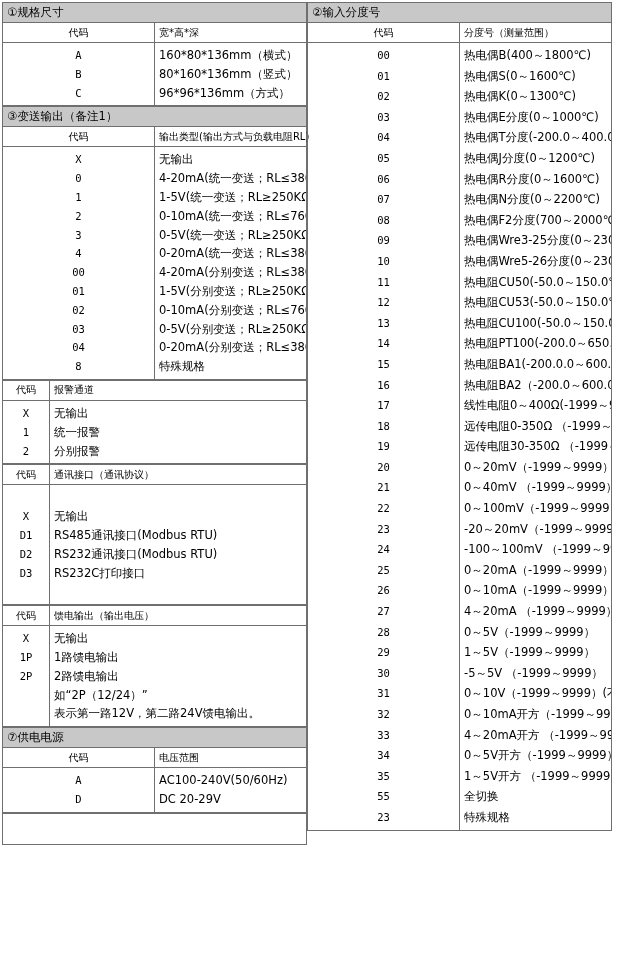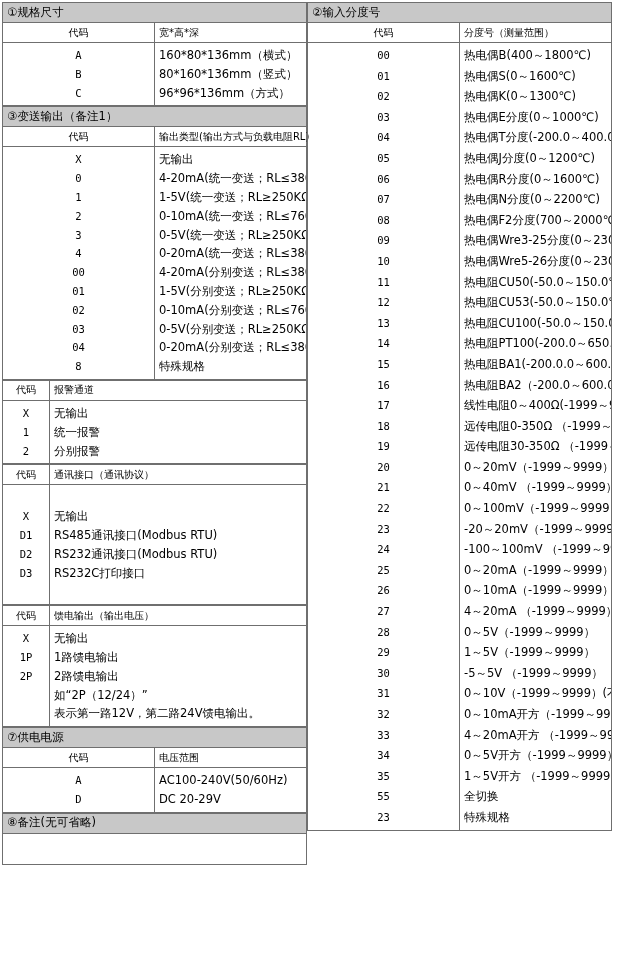--- a/index.html
+++ b/index.html
@@ -257,23 +257,20 @@
             </td>
             <td class="block">
               <div class="line">AC100-240V(50/60Hz)</div>
               <div class="line">DC 20-29V</div>
             </td>
           </tr>
         </tbody>
       </table>
       <table class="spec-table">
         <tbody>
-          <tr class="section-header">
-            <td colspan="2">⑧备注(无可省略)</td>
-          </tr>
           <tr class="note-blank">
             <td colspan="2"></td>
           </tr>
         </tbody>
       </table>
     </div>
   <div class="col col-right">
       <table class="spec-table">
         <tbody>
           <tr class="section-header">

